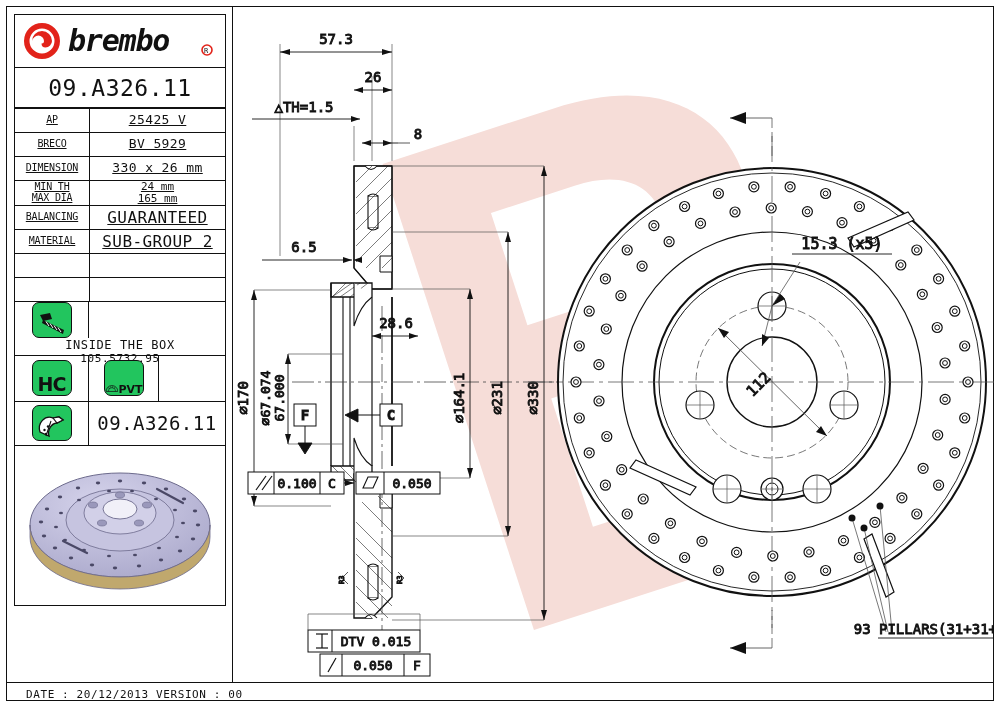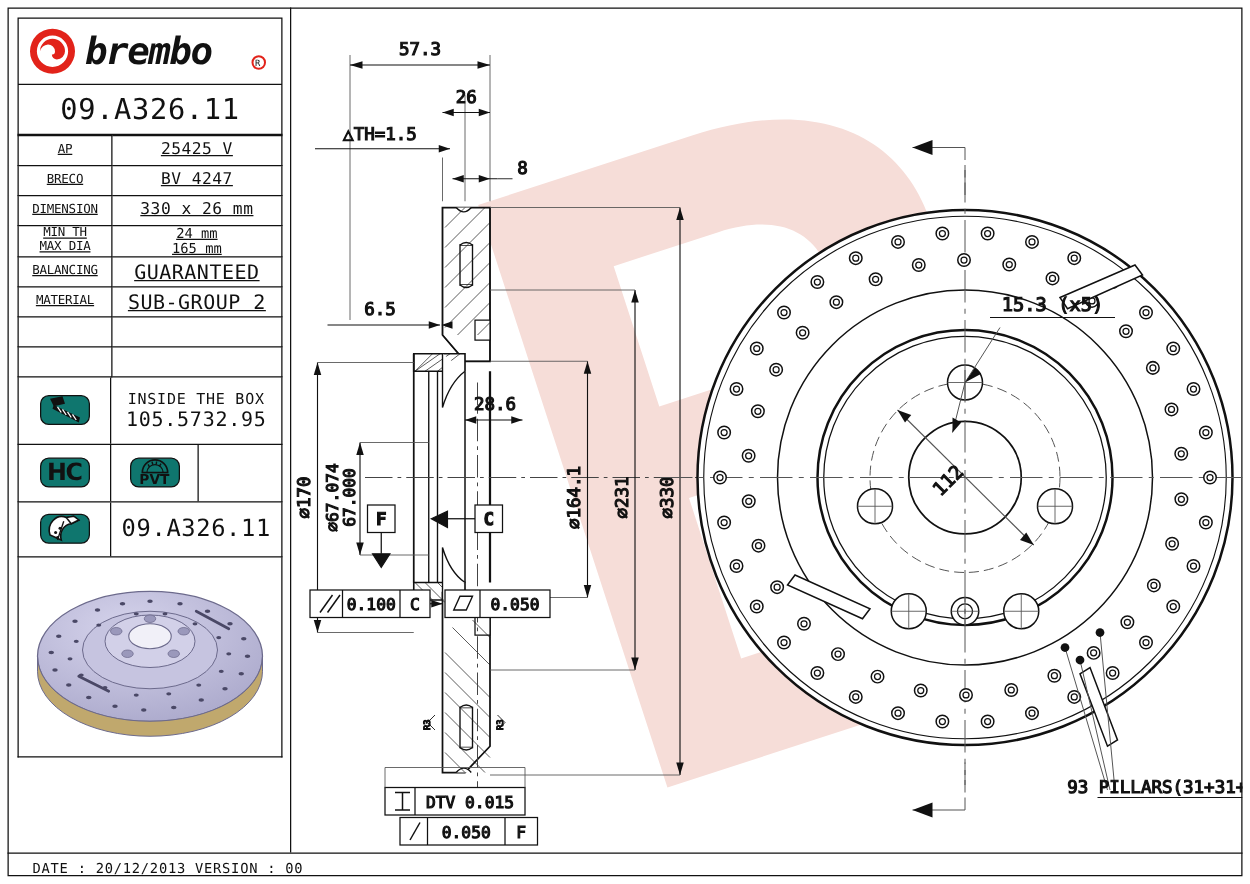--- a/index.html
+++ b/index.html
@@ -27,40 +27,40 @@
   table.spec td.val{font-size:13px;letter-spacing:0.4px;}
   table.spec td.val.small{font-size:16px;}
   td.two{height:30px;margin-left:29px;}
   td.two .l1,td.two .l2{display:block;font-size:10px;letter-spacing:-0.2px;}
   td.valtwo{font-size:13px;line-height:1.18;}
 
   .blankrow td{height:22px;}
   .blankrow2 td{height:26px;}
 
   
-  #boxrow{display:flex;width:212px;border:1px solid #111;border-top:none;box-sizing:border-box;height:54px;}
+  #boxrow{display:flex;width:212px;border:1px solid #111;border-top:none;box-sizing:border-box;height:54px;flex-direction:column;}
   #boxrow .icocell{width:74px;border-right:1px solid #111;display:flex;align-items:center;justify-content:center;box-sizing:border-box;}
   #boxrow .txtcell{flex:1;display:flex;flex-direction:column;align-items:center;justify-content:center;}
   #boxrow .txtcell .t1{font-size:12px;letter-spacing:0.6px;}
-  #boxrow .txtcell .t2{font-size:16px;letter-spacing:0.6px;}
+  #boxrow .txtcell .t2{font-size:11px;letter-spacing:0.6px;}
 
   #hcrow{display:flex;width:212px;border:1px solid #111;border-top:none;box-sizing:border-box;height:46px;}
   #hcrow .c1{width:74px;border-right:1px solid #111;display:flex;align-items:center;justify-content:center;box-sizing:border-box;}
   #hcrow .c2{width:70px;border-right:1px solid #111;display:flex;align-items:center;justify-content:center;box-sizing:border-box;}
   #hcrow .c3{flex:1;}
 
   #coderow{display:flex;width:212px;border:1px solid #111;border-top:none;box-sizing:border-box;height:44px;}
   #coderow .c1{width:74px;border-right:1px solid #111;display:flex;align-items:center;justify-content:center;box-sizing:border-box;}
   #coderow .c2{flex:1;display:flex;align-items:center;justify-content:center;font-size:19px;letter-spacing:0.5px;}
 
   #photobox{width:212px;height:160px;border:1px solid #111;border-top:none;box-sizing:border-box;display:flex;align-items:center;justify-content:center;overflow:hidden;}
 
-  .iconsq{width:40px;height:24px;border:1.6px solid #111;border-radius:7px;display:flex;align-items:center;justify-content:center;box-sizing:border-box;background:#0f766e;}
+  .iconsq{width:40px;height:36px;border:1.6px solid #111;border-radius:7px;display:flex;align-items:flex-end;justify-content:center;box-sizing:border-box;background:#22c55e;}
   .iconsq.hc{font-family:"DejaVu Sans","Liberation Sans",sans-serif;font-weight:bold;font-size:19px;letter-spacing:-1px;}
-  .iconsq.pvt{flex-direction:column;}
+  .iconsq.pvt{flex-direction:row;}
   .pvt-t{font-family:"DejaVu Sans","Liberation Sans",sans-serif;font-weight:bold;font-size:11px;line-height:1;margin-top:-1px;}
 
   
   #footer{position:absolute;left:26px;top:688px;font-size:11px;letter-spacing:0.6px;}
   #footline{position:absolute;left:6px;top:682px;width:988px;height:0;border-top:1.2px solid #111;}
   #vertsep{position:absolute;left:232px;top:6px;width:0;height:676px;border-left:1.2px solid #111;}
 
   
   #drawing{position:absolute;left:232px;top:6px;width:762px;height:676px;}
   text{font-family:"DejaVu Sans Mono","Liberation Mono",monospace;fill:#111;}
@@ -115,21 +115,21 @@
     </div>
 
     <table class="spec">
       <tbody>
           <tr>
         <td class="lbl">AP</td>
         <td class="val">25425 V</td>
       </tr>
       <tr>
         <td class="lbl">BRECO</td>
-        <td class="val">BV 4247</td>
+        <td class="val">BV 5929</td>
       </tr>
       <tr>
         <td class="lbl">DIMENSION</td>
         <td class="val">330 x 26 mm</td>
       </tr>
       <tr class="">
         <td class="lbl two">
           <span class="l1">MIN TH</span>
           <span class="l2">MAX DIA</span>
         </td>

